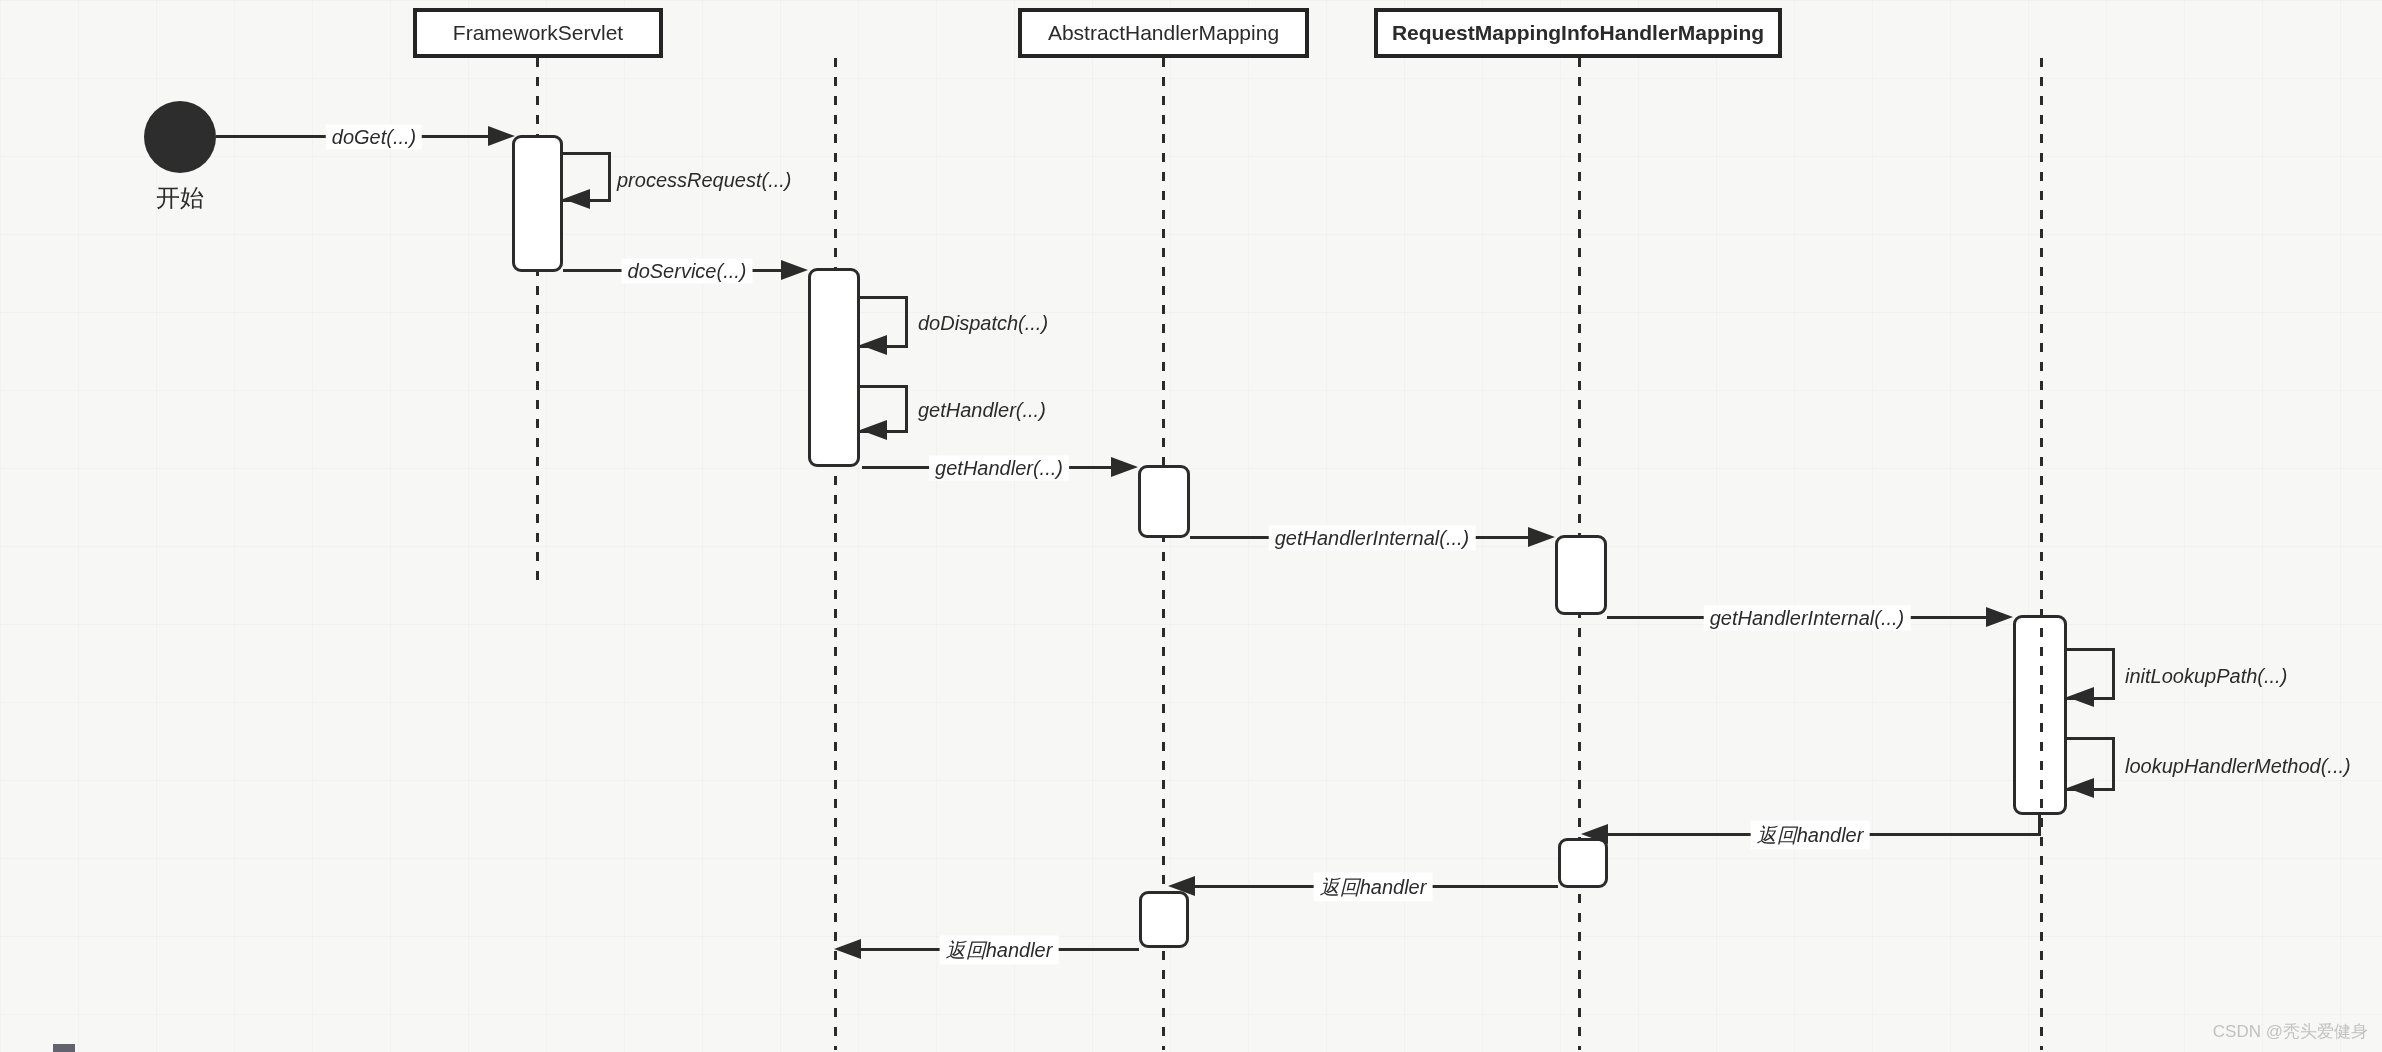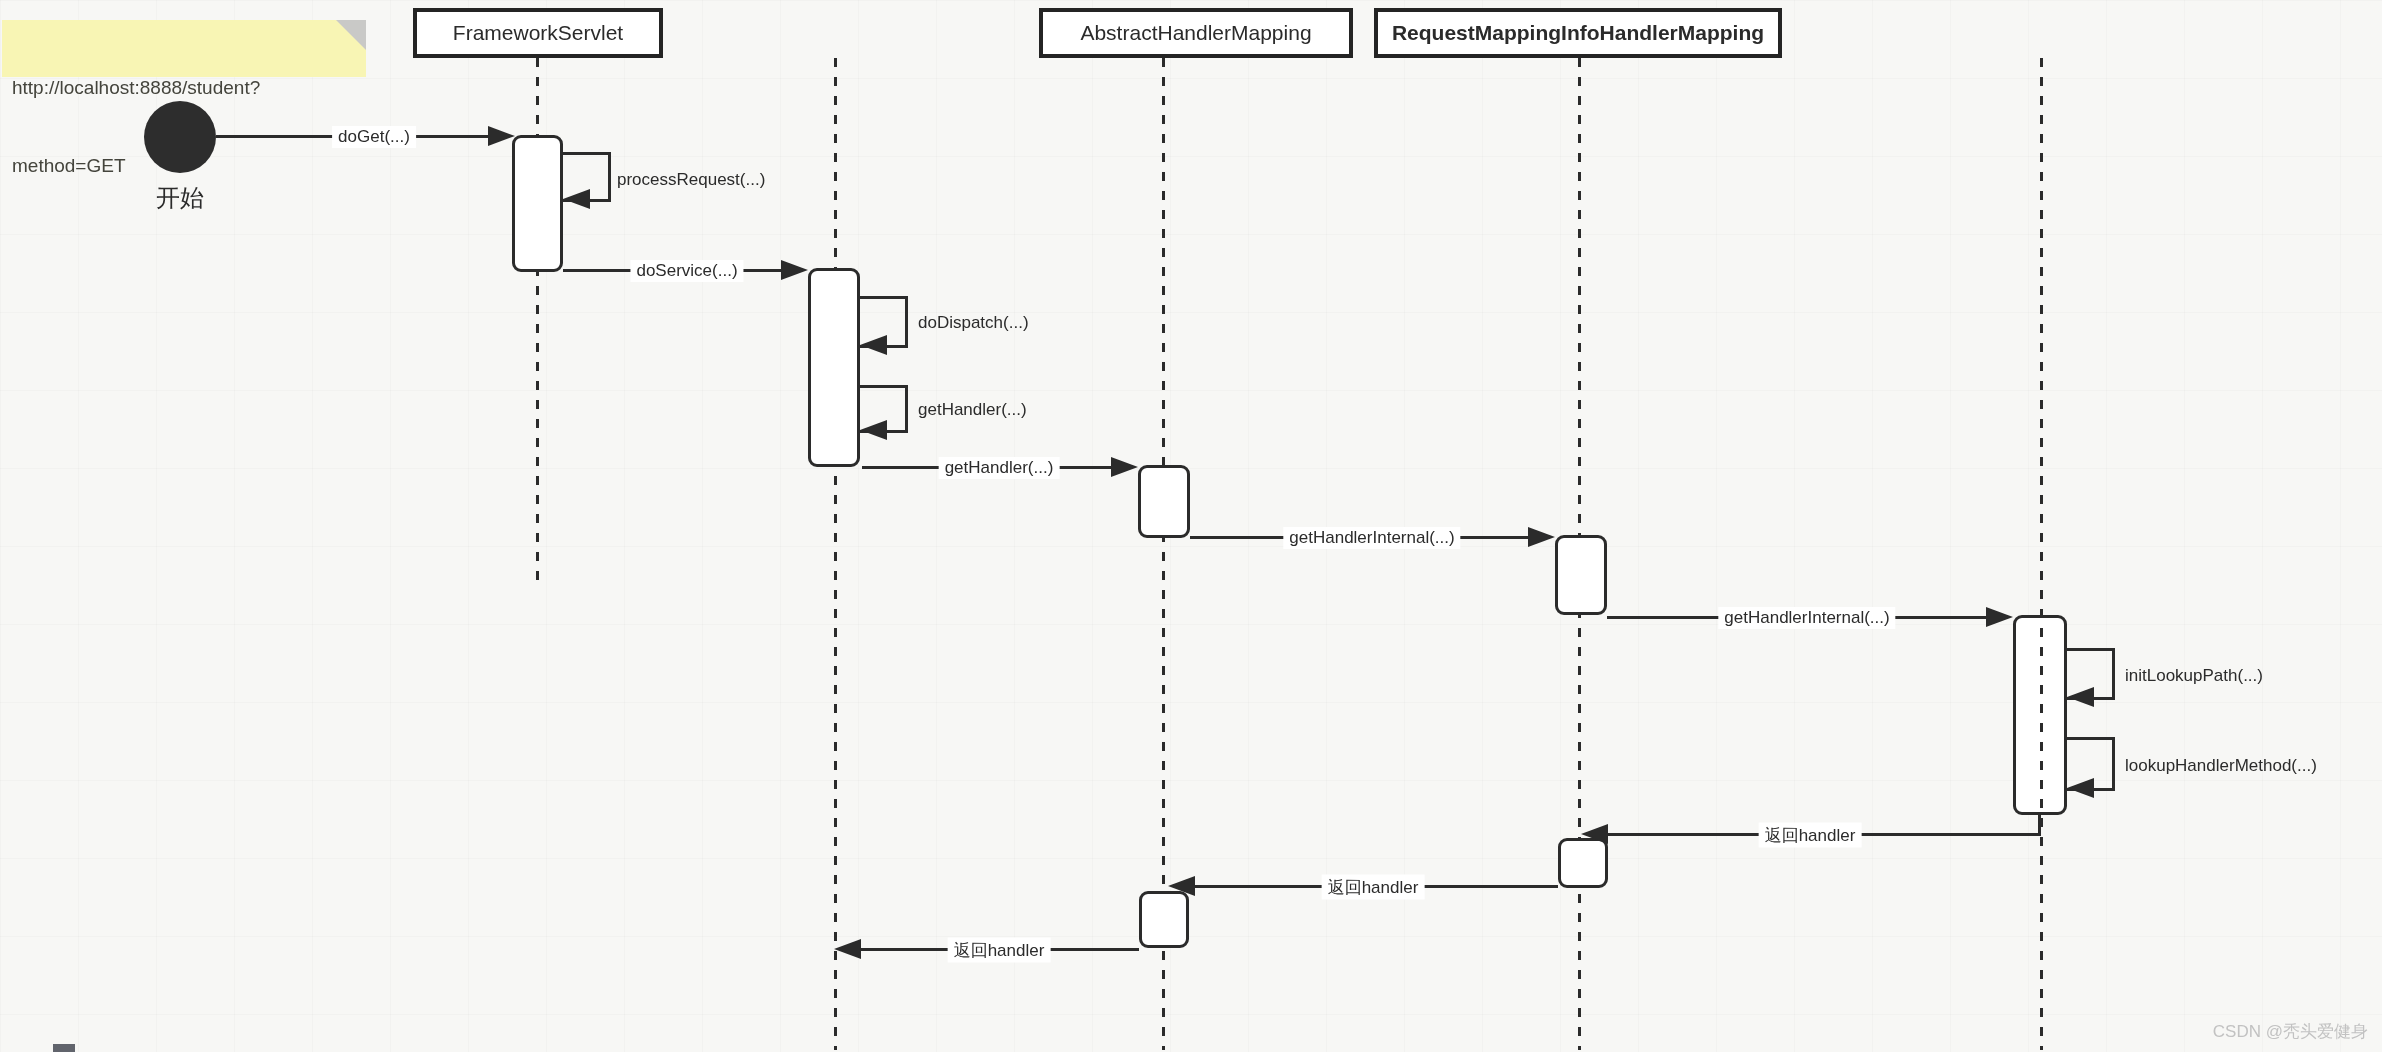--- a/index.html
+++ b/index.html
@@ -57,21 +57,21 @@
     border-top:10px solid transparent;border-bottom:10px solid transparent;
     border-right:27px solid #2b2b2b;
   }
   .self-loop{
     position:absolute;border:3px solid #2b2b2b;border-left:none;
     box-sizing:border-box;z-index:2;
   }
   .msg-label{
     position:absolute;transform:translate(-50%,-50%);
     background:#ffffff;padding:1px 6px;
-    font-size:17px;color:#2b2b2b;white-space:nowrap;z-index:5;
+    font-size:20px;color:#2b2b2b;white-space:nowrap;z-index:5;font-style:italic;
   }
   .msg-label.side{transform:translate(0,-50%);background:transparent;padding:0;}
   .start-circle{
     position:absolute;left:144px;top:101px;width:72px;height:72px;
     border-radius:50%;background:#2d2d2d;z-index:4;
   }
   .start-label{
     position:absolute;left:130px;top:182px;width:100px;text-align:center;
     font-size:24px;color:#2b2b2b;z-index:4;
   }
@@ -82,32 +82,25 @@
   .edge-artifact{
     position:absolute;left:53px;top:1044px;width:22px;height:8px;
     background:#3b3f4a;opacity:.8;z-index:6;
   }
 </style>
 </head>
 <body>
 
 <div class="stage">
 
-  <div class="note">
-    <div class="fold"></div>
-    <div class="txt">
-      <div>http://localhost:8888/student?</div>
-      <div>method=GET</div>
-    </div>
-  </div>
 
   <div class="participant" style="left:413px;width:250px;">
     <span>FrameworkServlet</span>
   </div>
-  <div class="participant" style="left:1018px;width:314px;margin-left:21px;">
+  <div class="participant" style="left:1018px;width:291px;">
     <span>AbstractHandlerMapping</span>
   </div>
   <div class="participant" style="left:1374px;width:408px;font-weight:bold;">
     <span>RequestMappingInfoHandlerMapping</span>
   </div>
 
   <div class="lifeline" style="left:536px;height:525px;"></div>
   <div class="lifeline" style="left:834px;height:992px;"></div>
   <div class="lifeline" style="left:1162px;height:992px;"></div>
   <div class="lifeline" style="left:1578px;height:992px;"></div>

